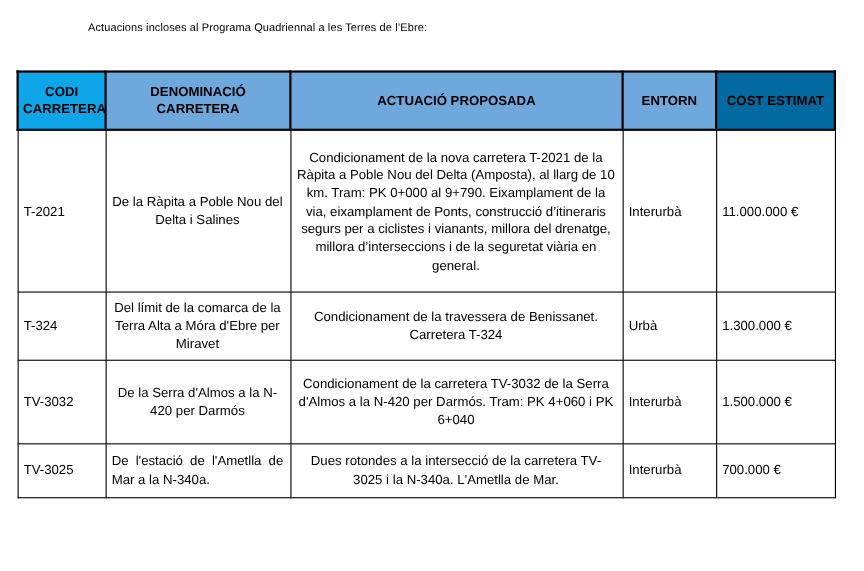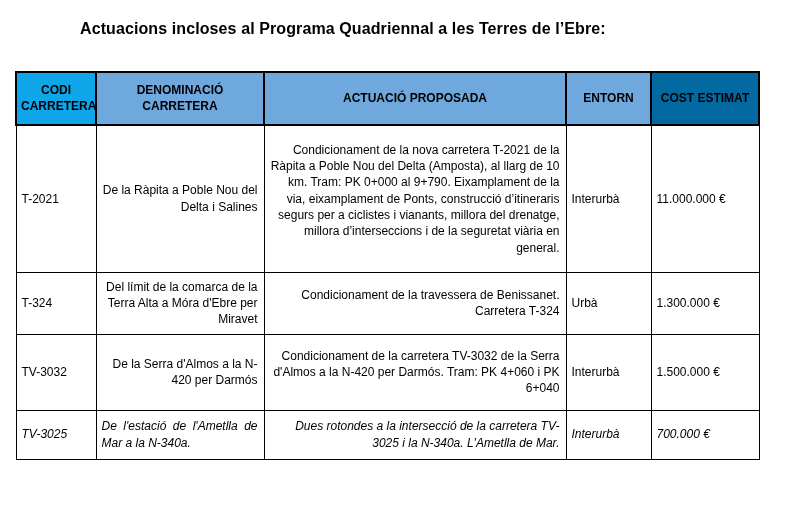--- a/index.html
+++ b/index.html
@@ -11,22 +11,22 @@
     font-family: "Liberation Sans", sans-serif;
     color: #000000;
     overflow: hidden;
   }
   .page {
     position: relative;
     width: 785px;
     height: 519px;
   }
   .title {
-    font-size: 16px;
-    font-weight: 700;
+    font-size: 10px;
+    font-weight: 400;
     margin: 0;
     padding: 20px 5px 0 80px;
     letter-spacing: 0.1px;
   }
   table.program-table {
     border-collapse: collapse;
     table-layout: fixed;
     margin: 33px 0 0 15px;
     width: 743px;
   }
@@ -46,23 +46,23 @@
     font-size: 12px;
     line-height: 1.36;
     padding: 2px 6px 2px 5px;
     vertical-align: middle;
     background: #ffffff;
   }
   tr.r1 { height: 147px; }
   tr.r2 { height: 53px; }
   tr.r3 { height: 62px; }
   tr.r4 { height: 76px; }
-  tr.r5 { height: 49px; font-style: italic; }
+  tr.r5 { height: 49px; }
   .c-codi, .c-entorn, .c-cost { text-align: left; }
-  .c-denom, .c-act { text-align: right; }
+  .c-denom, .c-act { text-align: center; }
   .justify { text-align: justify; }
   
   td.gray-bl {
     border-left: 3px solid #A6A6A6;
     border-bottom: 3px solid #A6A6A6;
   }
   td.gray-br {
     border-bottom: 3px solid #A6A6A6;
     border-right: 3px solid #A6A6A6;
     margin-left: 44px;

